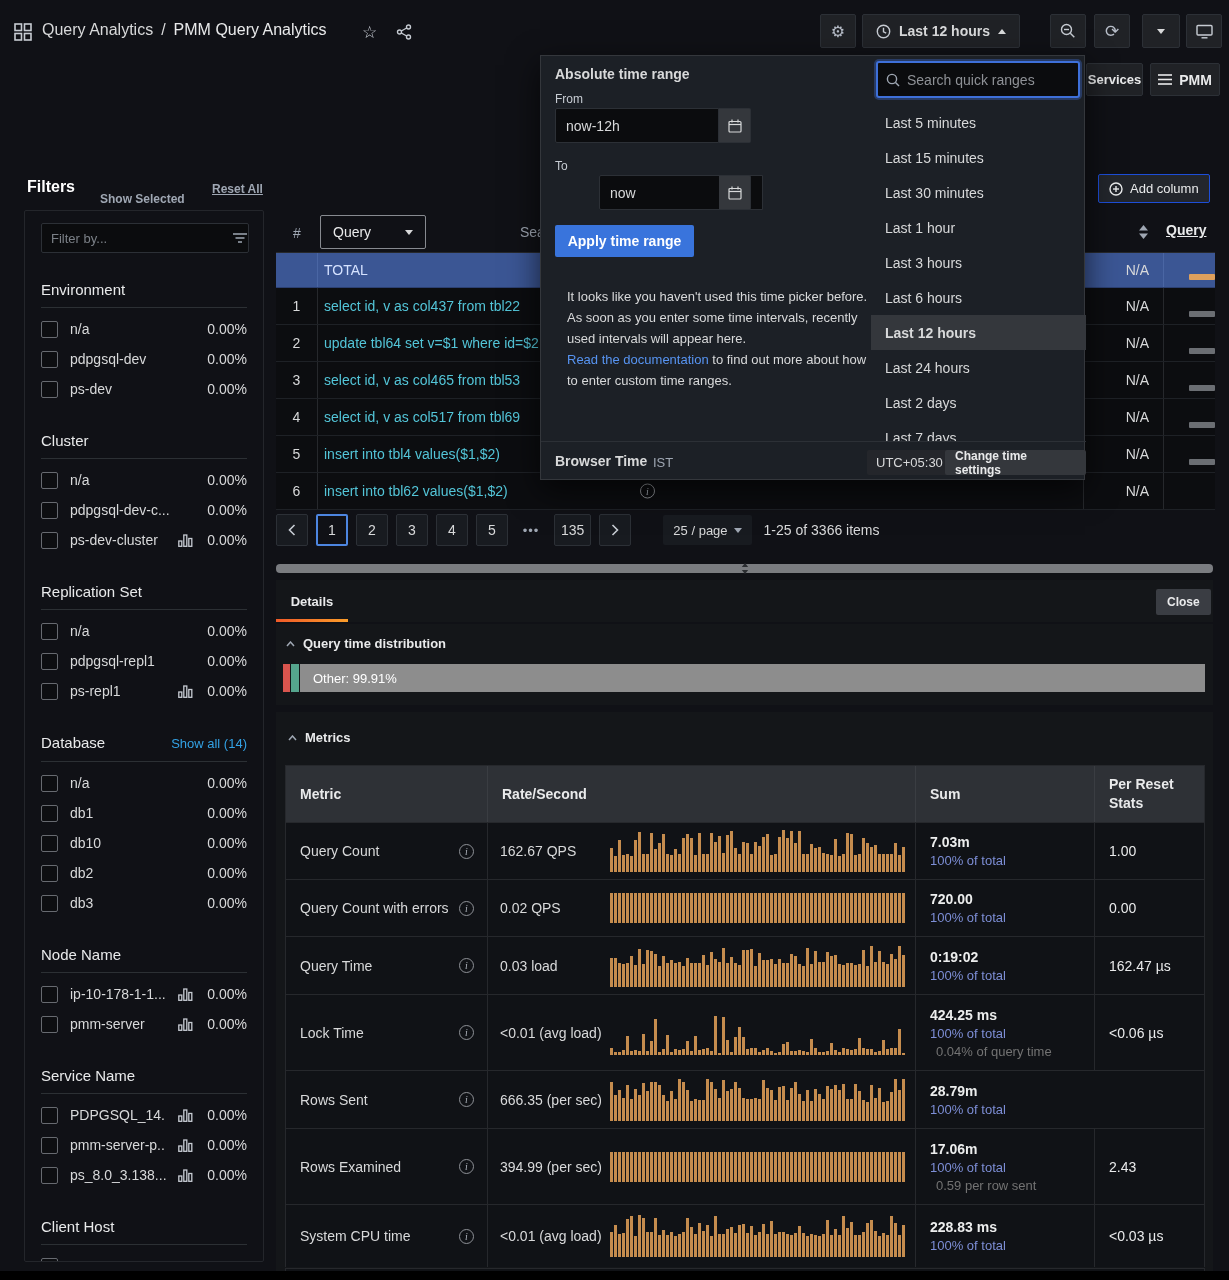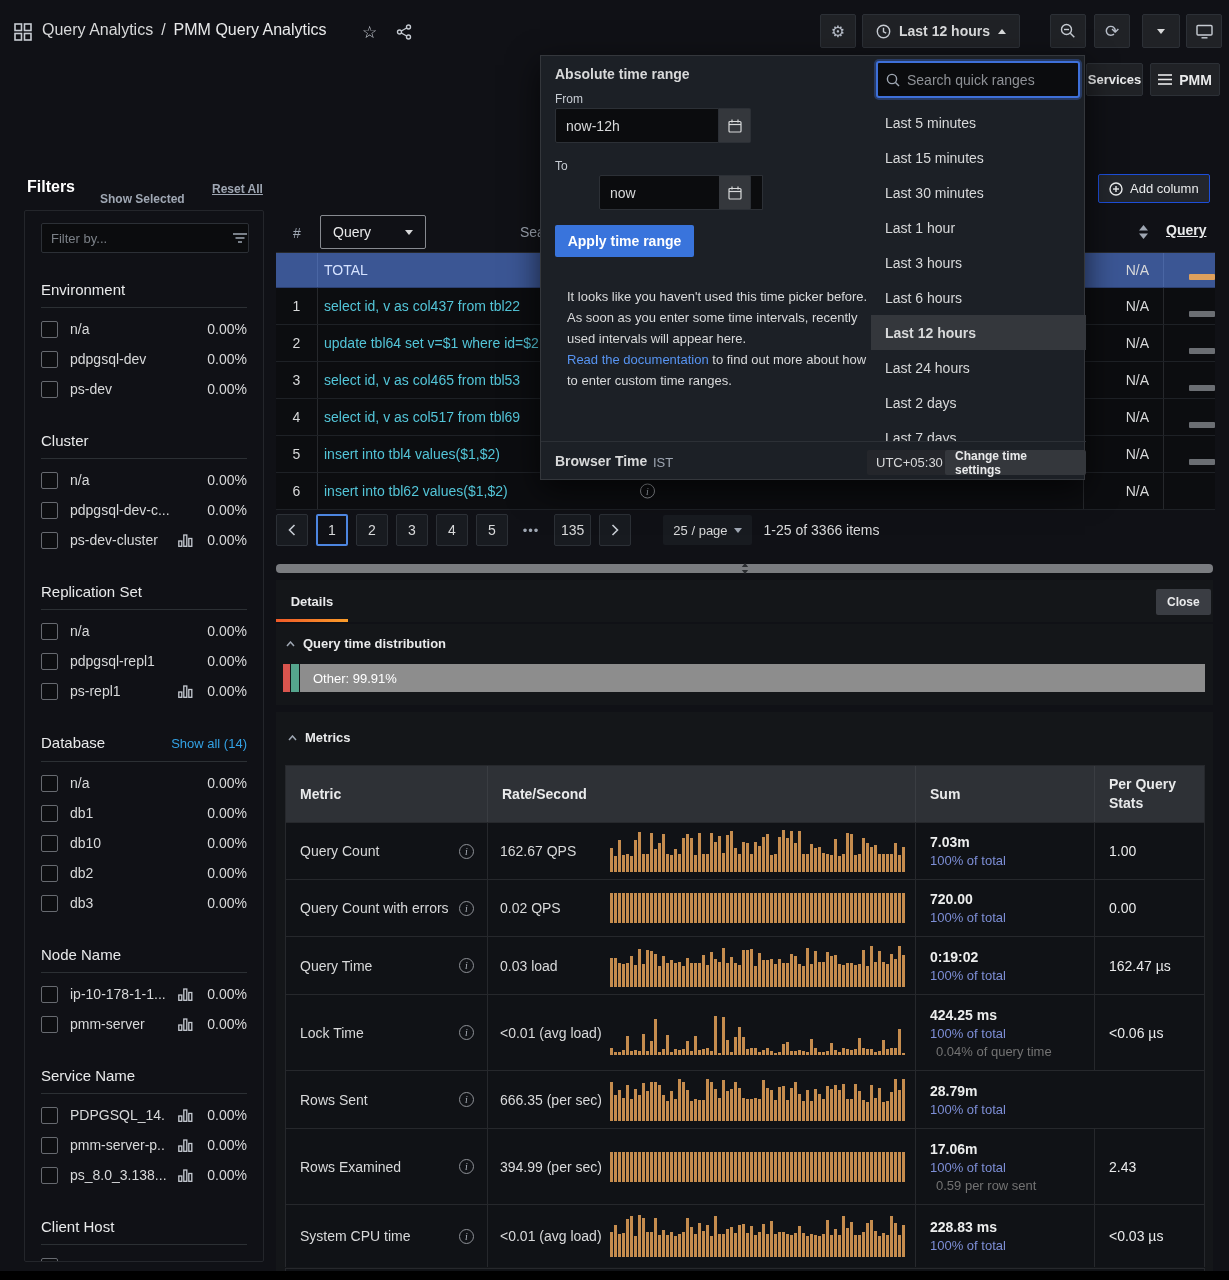--- a/index.html
+++ b/index.html
@@ -571,21 +571,21 @@
           <div class="m-hcell cw0">
             <span>Metric</span>
           </div>
           <div class="m-hcell cw1">
             <span>Rate/Second</span>
           </div>
           <div class="m-hcell cw2">
             <span>Sum</span>
           </div>
           <div class="m-hcell cw3">
-            <span style="width: 70px; line-height: 19px;">Per Query Stats</span>
+            <span style="width: 70px; line-height: 19px;">Per Reset Stats</span>
           </div>
         </div>
         <div class="m-row" style="height: 57px;">
           <div class="m-cell cw0">
             <div class="m-name">
               <span>Query Count</span>
               <span class="info-ic">i</span>
             </div>
           </div>
           <div class="m-cell cw1">

